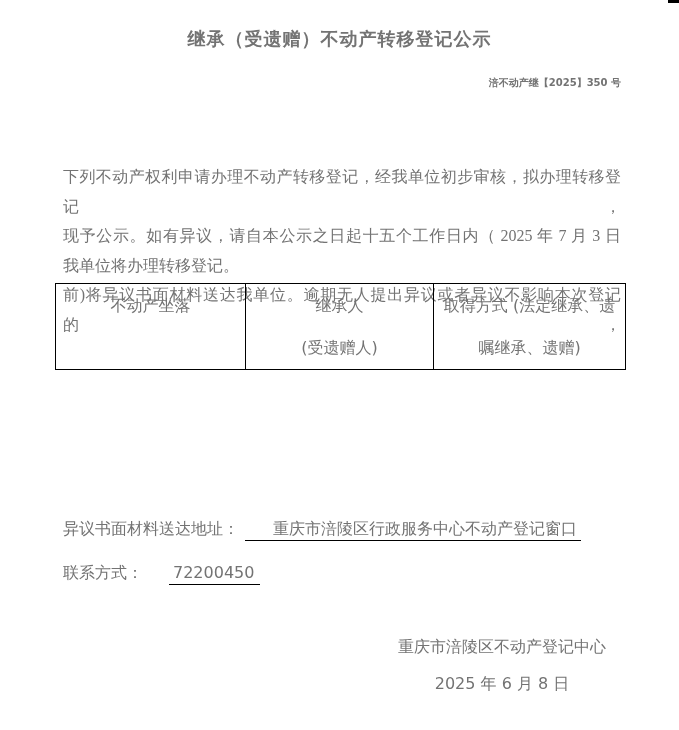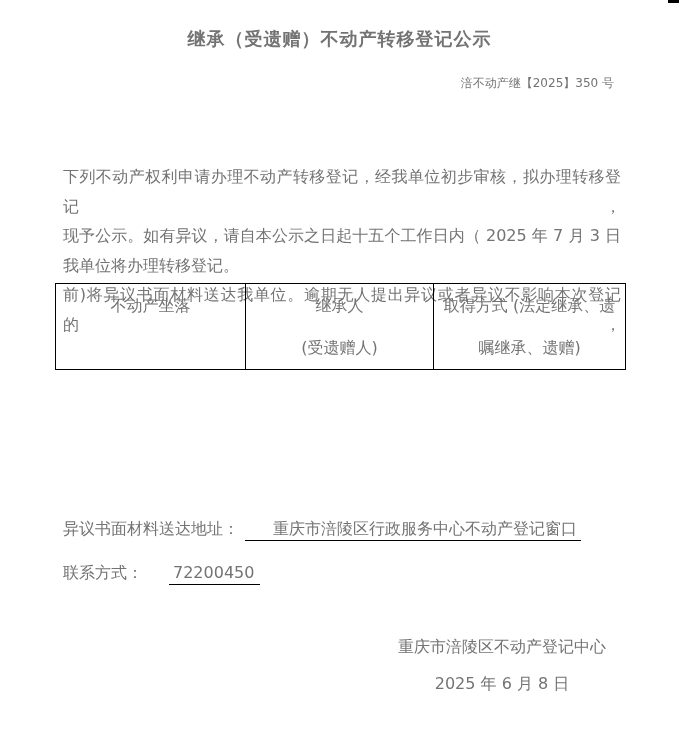--- a/index.html
+++ b/index.html
@@ -16,42 +16,43 @@
   .corner-mark {
     position: absolute; top: 0; right: 0;
     width: 11px; height: 3px; background: #000;
   }
   .title {
     position: absolute; top: 26px; left: 0; width: 679px;
     text-align: center; font-weight: bold; font-size: 18px;
     letter-spacing: 1px; line-height: 26px;
   }
   .doc-number {
-    position: absolute; top: 72px; right: 65px;
-    font-size: 12px; line-height: 22px;
+    position: absolute; top: 72px; right: 58px;
+    font-size: 10px; line-height: 22px; font-weight: bold;
   }
   .decedent {
     position: absolute; top: 117px; left: 63px; line-height: 24px;
   }
   .ul {
     display: inline-block;
     border-bottom: 1px solid #000;
     padding: 0 3px 1px 3px;
     line-height: 21px;
   }
   .decedent .ul { margin-left: 5px; }
   .para {
     position: absolute; top: 162px; left: 63px; width: 558px;
     line-height: 29.5px;
   }
   .para .line { width: 558px; }
   .para .just {
     text-align: justify;
     text-align-last: justify;
     text-justify: inter-character;
+    font-family: Liberation Serif, serif;
   }
   table.notice-table {
     position: absolute; top: 283px; left: 55px;
     border-collapse: collapse; table-layout: fixed;
   }
   table.notice-table td {
     border: 1.5px solid #000;
     vertical-align: top;
     font-size: 16px;
     overflow: hidden;

